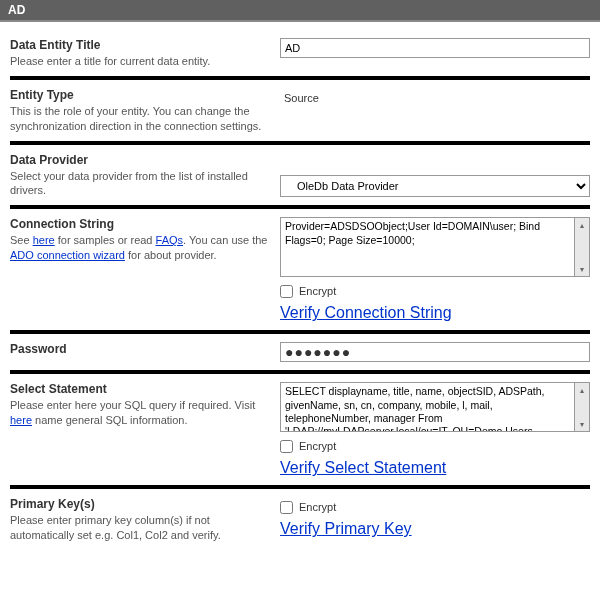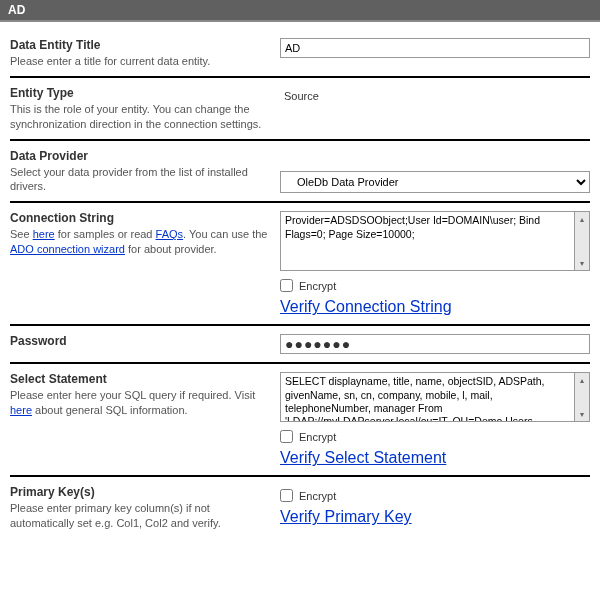--- a/index.html
+++ b/index.html
@@ -1,33 +1,33 @@
 <!DOCTYPE html>
 <html><head>
 <meta charset="utf-8">
 <style>
 * { box-sizing: border-box; margin: 0; padding: 0; }
 body { font-family: Arial, Helvetica, sans-serif; font-size: 11px; color: #333; width: 600px; background: #fff; }
 .title-bar { background: #606060; color: #fff; font-weight: bold; padding: 3px 8px; font-size: 12px; border-bottom: 2px solid #888; }
 .form-area { padding: 8px 10px 0 10px; }
-.section { display: flex; border-bottom: 2px solid #000000; padding: 8px 0; }
+.section { display: flex; border-bottom: 4px solid #000000; padding: 8px 0; }
 .section.no-border { border-bottom: none; }
 .left-col { width: 270px; padding-right: 12px; }
 .right-col { flex: 1; display: flex; flex-direction: column; gap: 4px; }
 .label-title { font-weight: bold; font-size: 12px; color: #333; margin-bottom: 2px; display: block; }
 .label-desc { color: #555; font-size: 11px; line-height: 1.3; }
 .label-desc a { color: #0033cc; text-decoration: underline; cursor: pointer; }
 .text-input { width: 100%; font-size: 11px; padding: 2px 4px; border: 1px solid #999; height: 20px; font-family: Arial, sans-serif; }
 .text-area-wrap { position: relative; width: 100%; display: flex; }
 .text-area { width: 100%; font-size: 10.5px; padding: 2px 4px; border: 1px solid #999; font-family: Arial, sans-serif; resize: none; line-height: 1.25; }
 .text-area.tall { height: 60px; }
 .text-area.short { height: 50px; }
 select { width: 100%; font-size: 11px; padding: 2px 12px; border: 1px solid #999; height: 22px; background: #fff; font-family: Arial, sans-serif; }
 .static-value { font-size: 11px; color: #333; padding: 4px 0 0 4px; }
-.checkbox-row { display: flex; align-items: center; gap: 6px; margin-top: 4px; }
+.checkbox-row { display: flex; align-items: flex-start; gap: 6px; margin-top: 4px; }
 .checkbox-row input[type=checkbox] { width: 13px; height: 13px; }
 .link-action { color: #0033cc; text-decoration: underline; font-size: 16px; cursor: pointer; margin-top: 2px; display: inline-block; }
 .password-dots { font-size: 14px; letter-spacing: 1px; line-height: 14px; }
 .scroll-spacer { width: 16px; background: #e8e8e8; border: 1px solid #999; border-left: none; display: flex; flex-direction: column; justify-content: space-between; align-items: center; font-size: 8px; color: #666; }
 .scroll-btn { height: 14px; display: flex; align-items: center; justify-content: center; width: 100%; cursor: default; }
 </style>
 </head>
 <body>
 
 <div class="title-bar">
@@ -97,21 +97,21 @@
     </div>
     <div class="right-col">
       <div class="text-input password-dots"><span>●●●●●●●</span></div>
     </div>
   </div>
 
   <div class="section">
     <div class="left-col">
       <span class="label-title">Select Statement</span>
       <span class="label-desc">
-        <span>Please enter here your SQL query if required. Visit </span><a>here</a><span> about general SQL information.</span>
+        <span>Please enter here your SQL query if required. Visit </span><a>here</a><span> name general SQL information.</span>
       </span>
     </div>
     <div class="right-col">
       <div class="text-area-wrap">
         <textarea class="text-area short" style="">SELECT displayname, title, name, objectSID, ADSPath, givenName, sn, cn, company, mobile, l, mail, telephoneNumber, manager From 'LDAP://myLDAPserver.local/ou=IT, OU=Demo Users,</textarea>
         <div class="scroll-spacer">
           <div class="scroll-btn">▴</div>
           <div class="scroll-btn">▾</div>
         </div>
       </div>

